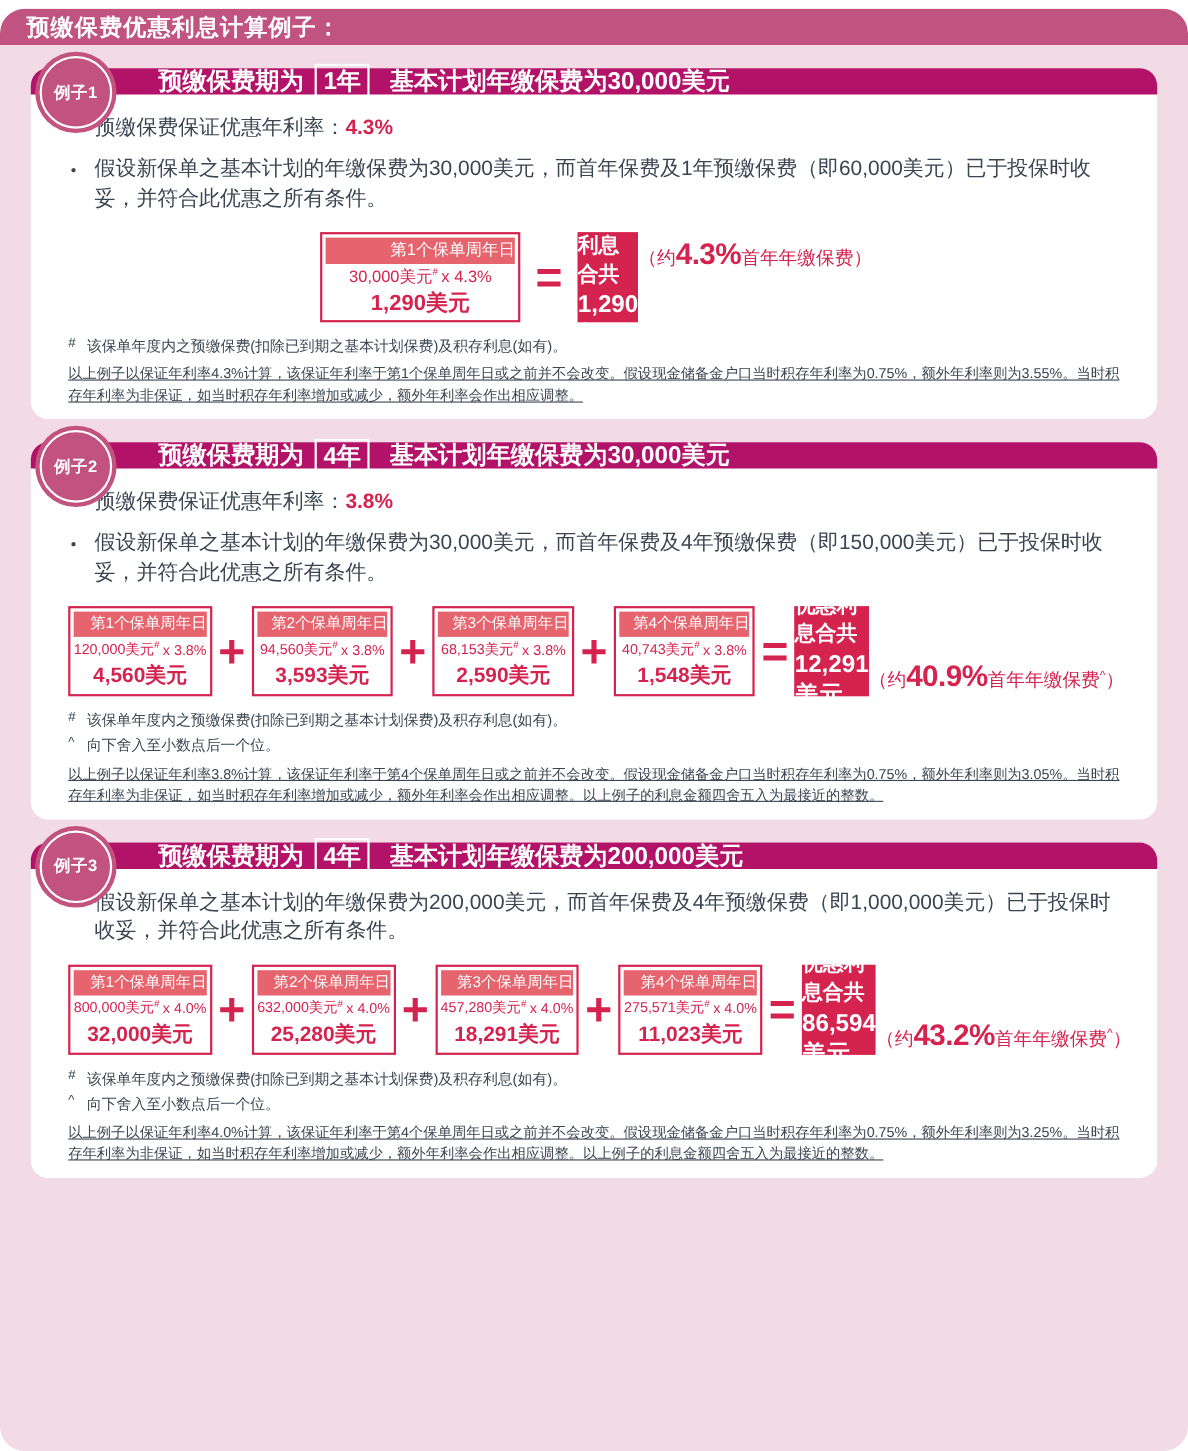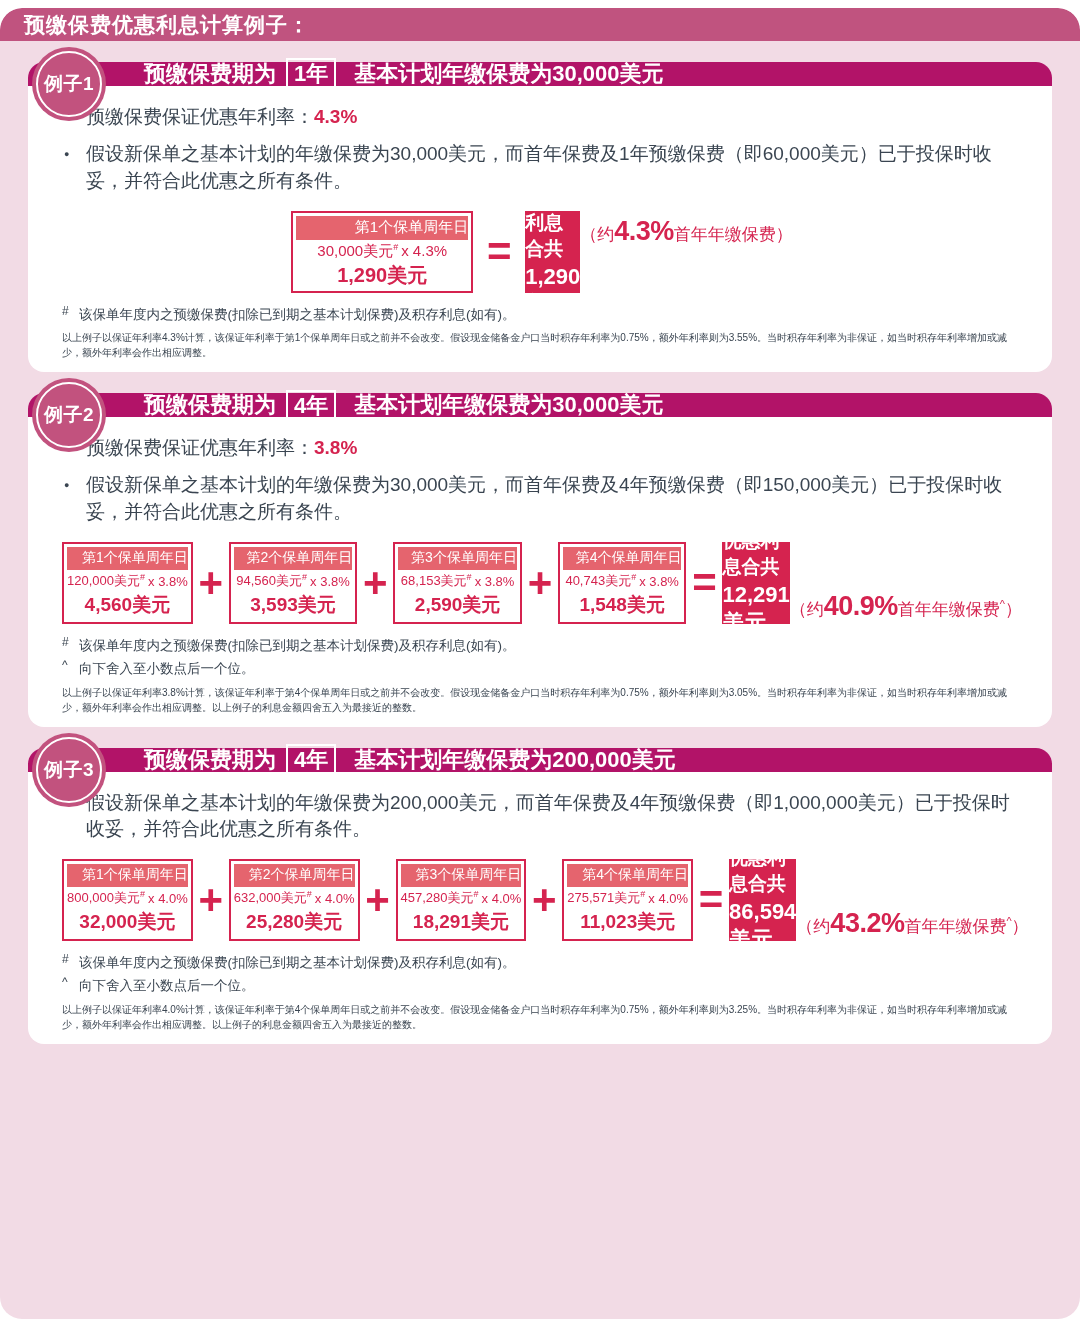--- a/index.html
+++ b/index.html
@@ -12,21 +12,21 @@
              color:#fff; font-weight:bold; font-size:21px; letter-spacing:1px; }
   
   .card { background:#fff; border-radius:16px; margin-top:21px; position:relative; }
   .card-bar { background:#b21368; height:24px; border-radius:16px 16px 0 0;
               display:flex; align-items:center; padding-left:116px;
               color:#fff; font-weight:bold; font-size:22px; }
   .badge { position:absolute; left:4px; top:-15px; width:74px; height:74px;
            background:#c2527e; border-radius:50%; z-index:2; }
   .badge-ring { position:absolute; inset:4px; border:2.5px solid #fff; border-radius:50%;
                 display:flex; align-items:center; justify-content:center;
-                color:#fff; font-weight:bold; font-size:19px; letter-spacing:0.5px; }
+                color:#fff; font-weight:bold; font-size:15px; letter-spacing:0.5px; }
   .year-box { display:inline-block; border:2px solid #fff; padding:0 6px; margin:0 10px;
               line-height:1.25; font-weight:bold; }
   .bar-sep { display:inline-block; width:8px; }
   .card-body { padding:4px 30px 12px 34px; }
   
   .bullet { position:relative; padding-left:24px; font-size:19px; line-height:1.42;
             color:#3a4551; margin-top:14px; }
   .bullet + .bullet { margin-top:10px; }
   .bullet::before { content:"●"; position:absolute; left:2px; top:7px; font-size:9px; color:#3a4551; }
   .rate-val { color:#d5234f; font-weight:bold; }
@@ -54,21 +54,21 @@
   .total-label { font-size:19px; }
   .total-value { font-size:22px; margin-top:2px; }
   .caption { margin-top:5px; color:#d5234f; font-size:17px; white-space:nowrap; line-height:30px; }
   .caption b { font-size:27px; letter-spacing:-0.5px; }
   .caption sup { font-size:11px; }
   
   .fn-block { margin-top:12px; }
   .fn { position:relative; padding-left:17px; font-size:13.5px; color:#3a4551;
         line-height:1.45; margin-top:3px; }
   .fn-marker { position:absolute; left:0; top:-2px; font-size:12px; }
-  .note { margin-top:6px; font-size:10px; color:#3a4551; line-height:1.5; }
+  .note { margin-top:6px; font-size:13px; color:#3a4551; line-height:1.5;text-decoration:underline; }
 </style>
 </head>
 <body>
 
 <div class="page">
   <div class="pink">
 
     <div class="top-bar">
       <span>预缴保费优惠利息计算例子：</span>
     </div>

